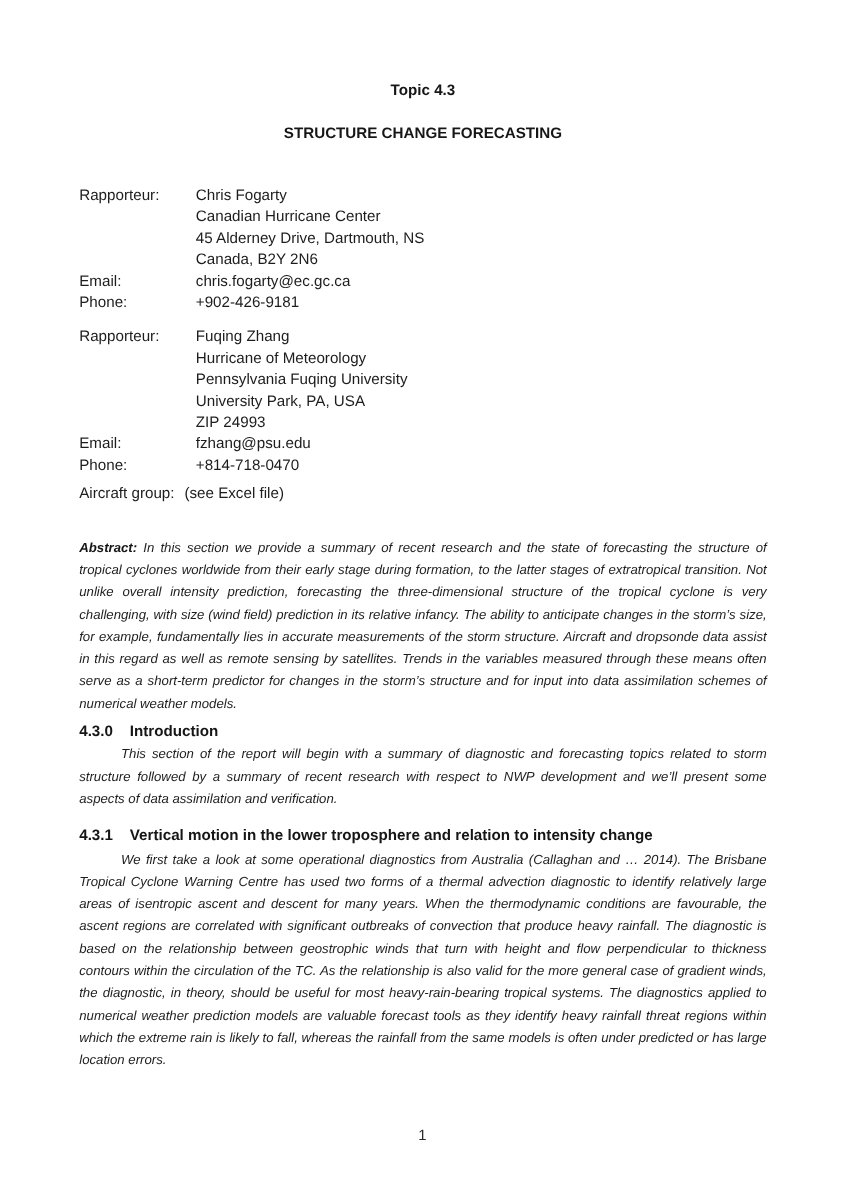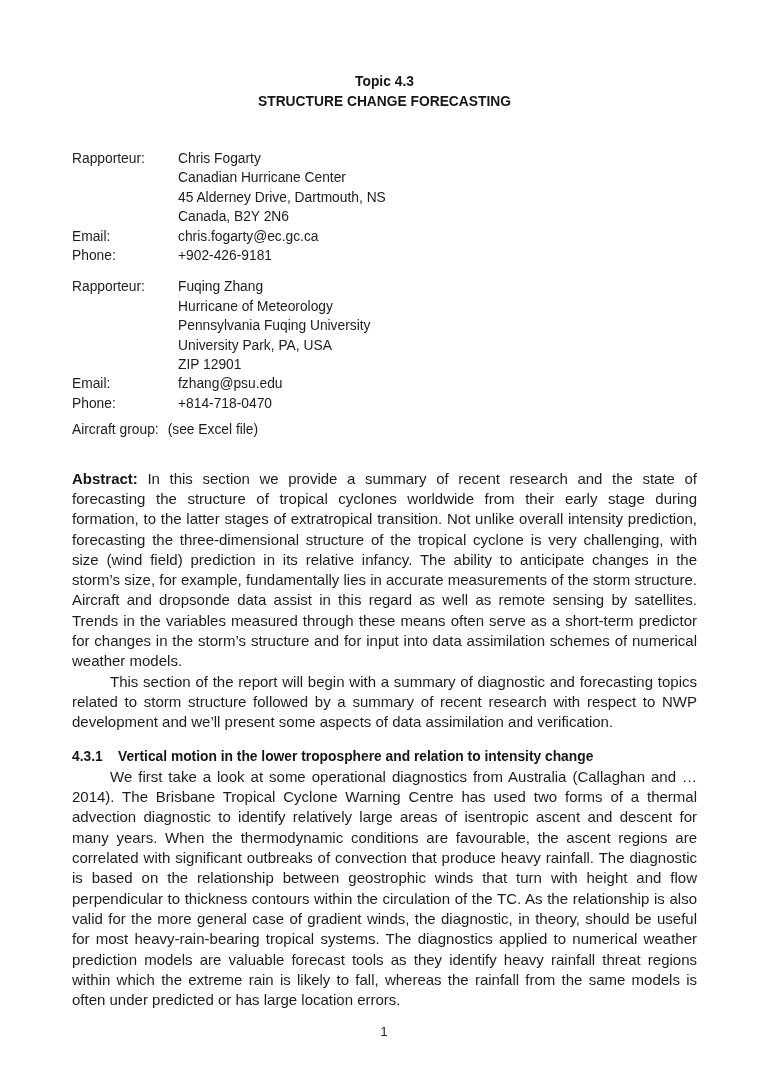--- a/index.html
+++ b/index.html
@@ -18,36 +18,37 @@
     background: #ffffff;
     padding: 72px 71px 0 72px;
   }
   .doc-title {
     text-align: center;
     font-weight: bold;
     font-size: 13.8px;
     line-height: 20px;
     color: #161616;
   }
-  .doc-title.subtitle { }
+  .doc-title.subtitle { margin-top: 19px; }
 
   .contact-block { margin-top: 37px; font-size: 13.8px; }
   .contact-block.second { margin-top: 12px; }
   .contact-row { display: flex; line-height: 19.4px; gap: 12px; }
   .contact-label { width: 94px; flex: none; }
   .contact-value { flex: 1; }
 
   .working-group { margin-top: 7px; font-size: 13.8px; line-height: 19.4px; }
   .wg-label { margin-right: 9px; }
 
   .para {
-    font-size: 15px;
+    font-size: 12px;
     line-height: 20.3px;
     text-align: justify;
     color: #1d1d1d;
+    font-style: italic;
   }
   .abstract { margin-top: 29px; }
   .bold { font-weight: bold; color: #161616; }
 
   .section-heading {
     font-size: 13.8px;
     font-weight: bold;
     line-height: 20.3px;
     color: #161616;
   }
@@ -114,41 +115,44 @@
     <div class="contact-row">
       <span class="contact-label"></span>
       <span class="contact-value">Pennsylvania Fuqing University</span>
     </div>
     <div class="contact-row">
       <span class="contact-label"></span>
       <span class="contact-value">University Park, PA, USA</span>
     </div>
     <div class="contact-row">
       <span class="contact-label"></span>
-      <span class="contact-value">ZIP 12901</span>
+      <span class="contact-value">ZIP 24993</span>
     </div>
     <div class="contact-row">
       <span class="contact-label">Email:</span>
       <span class="contact-value">fzhang@psu.edu</span>
     </div>
     <div class="contact-row">
       <span class="contact-label">Phone:</span>
       <span class="contact-value">+814-718-0470</span>
     </div>
   </div>
 
   <div class="working-group">
     <span class="wg-label">Aircraft group:</span><span>(see Excel file)</span>
   </div>
 
   <p class="para abstract">
     <span class="bold">Abstract:</span>
     <span>In this section we provide a summary of recent research and the state of forecasting the structure of tropical cyclones worldwide from their early stage during formation, to the latter stages of extratropical transition. Not unlike overall intensity prediction, forecasting the three-dimensional structure of the tropical cyclone is very challenging, with size (wind field) prediction in its relative infancy. The ability to anticipate changes in the storm’s size, for example, fundamentally lies in accurate measurements of the storm structure. Aircraft and dropsonde data assist in this regard as well as remote sensing by satellites. Trends in the variables measured through these means often serve as a short-term predictor for changes in the storm’s structure and for input into data assimilation schemes of numerical weather models.</span>
   </p>
 
+  <div class="section-heading h430">
+    <span class="sec-num">4.3.0</span><span>Introduction</span>
+  </div>
   <p class="para indent">This section of the report will begin with a summary of diagnostic and forecasting topics related to storm structure followed by a summary of recent research with respect to NWP development and we’ll present some aspects of data assimilation and verification.</p>
 
   <div class="section-heading h431">
     <span class="sec-num">4.3.1</span><span>Vertical motion in the lower troposphere and relation to intensity change</span>
   </div>
   <p class="para indent">We first take a look at some operational diagnostics from Australia (Callaghan and … 2014). The Brisbane Tropical Cyclone Warning Centre has used two forms of a thermal advection diagnostic to identify relatively large areas of isentropic ascent and descent for many years. When the thermodynamic conditions are favourable, the ascent regions are correlated with significant outbreaks of convection that produce heavy rainfall. The diagnostic is based on the relationship between geostrophic winds that turn with height and flow perpendicular to thickness contours within the circulation of the TC. As the relationship is also valid for the more general case of gradient winds, the diagnostic, in theory, should be useful for most heavy-rain-bearing tropical systems. The diagnostics applied to numerical weather prediction models are valuable forecast tools as they identify heavy rainfall threat regions within which the extreme rain is likely to fall, whereas the rainfall from the same models is often under predicted or has large location errors.</p>
 
   <div class="page-number">1</div>
 
 </div>

